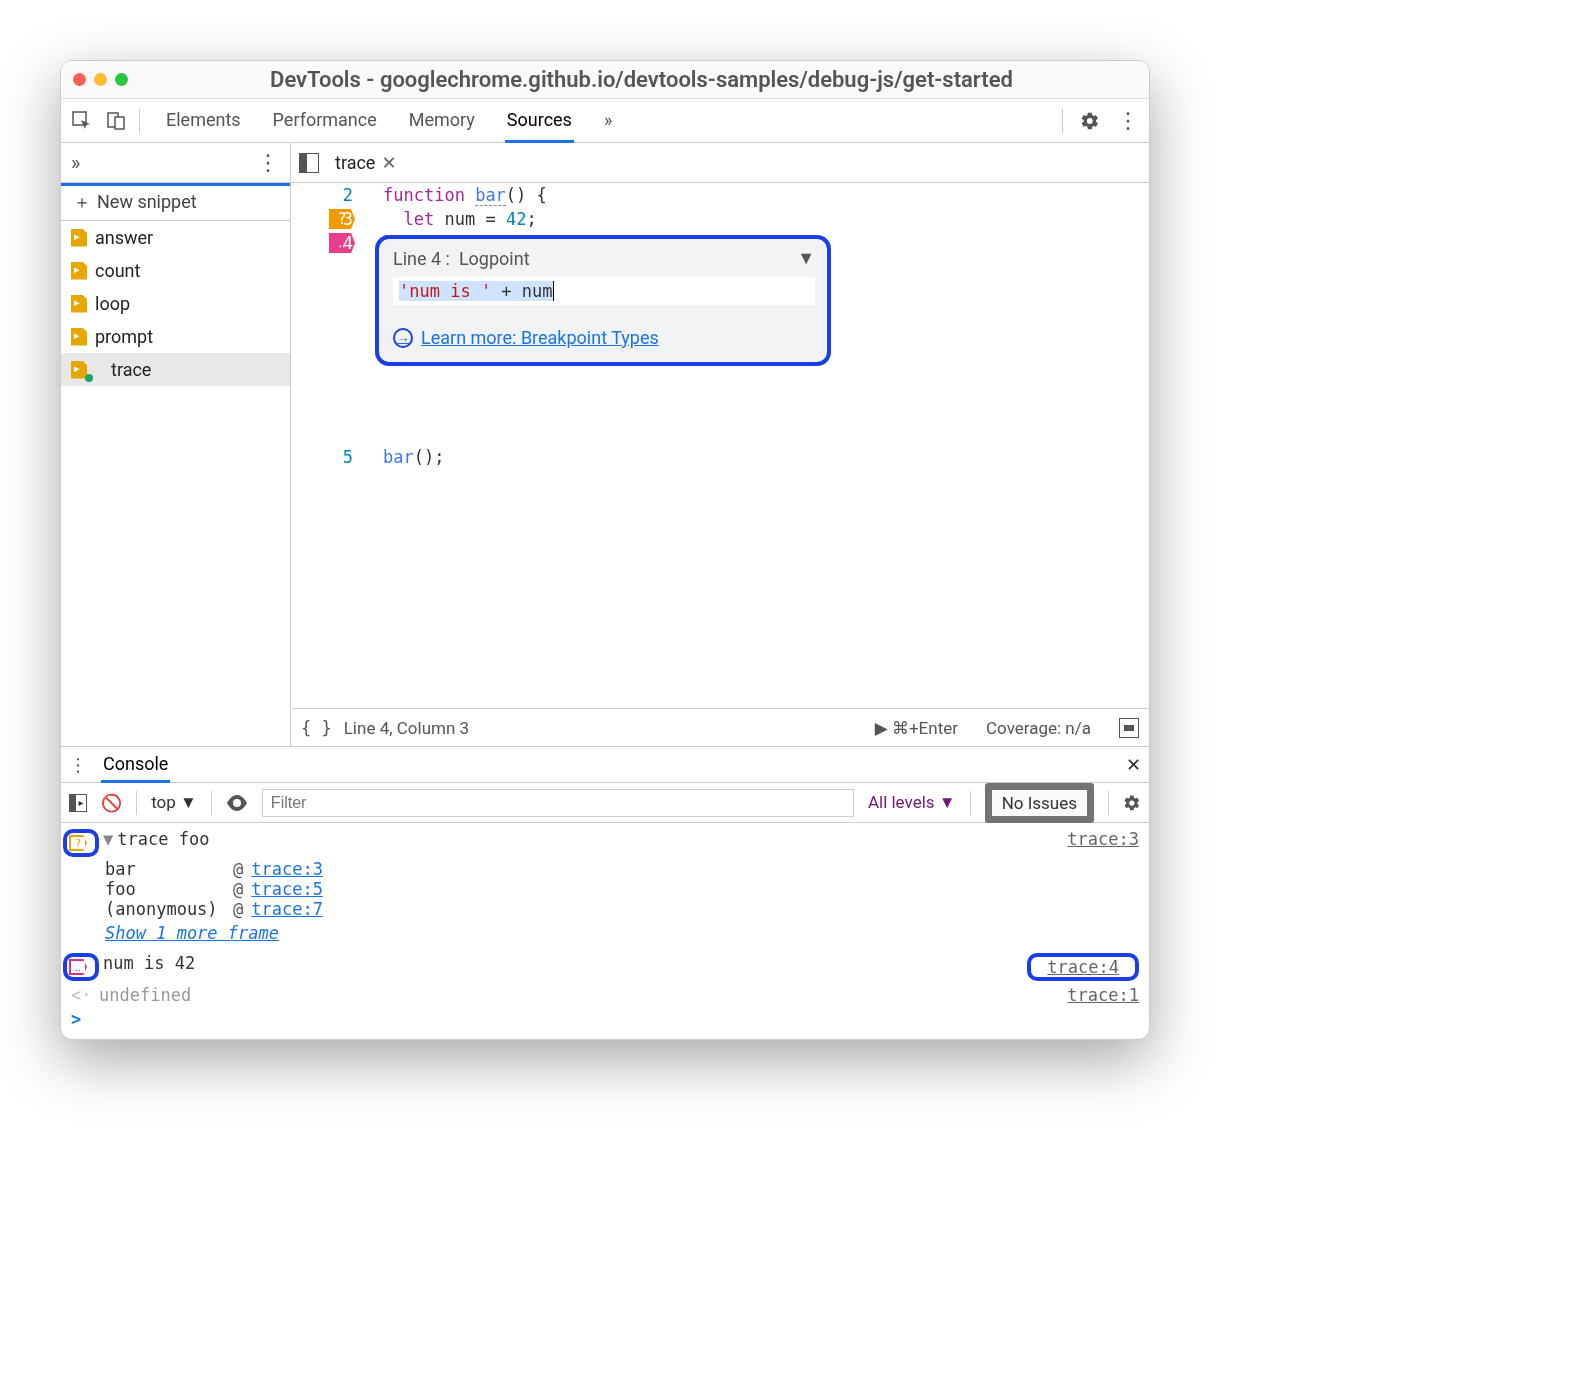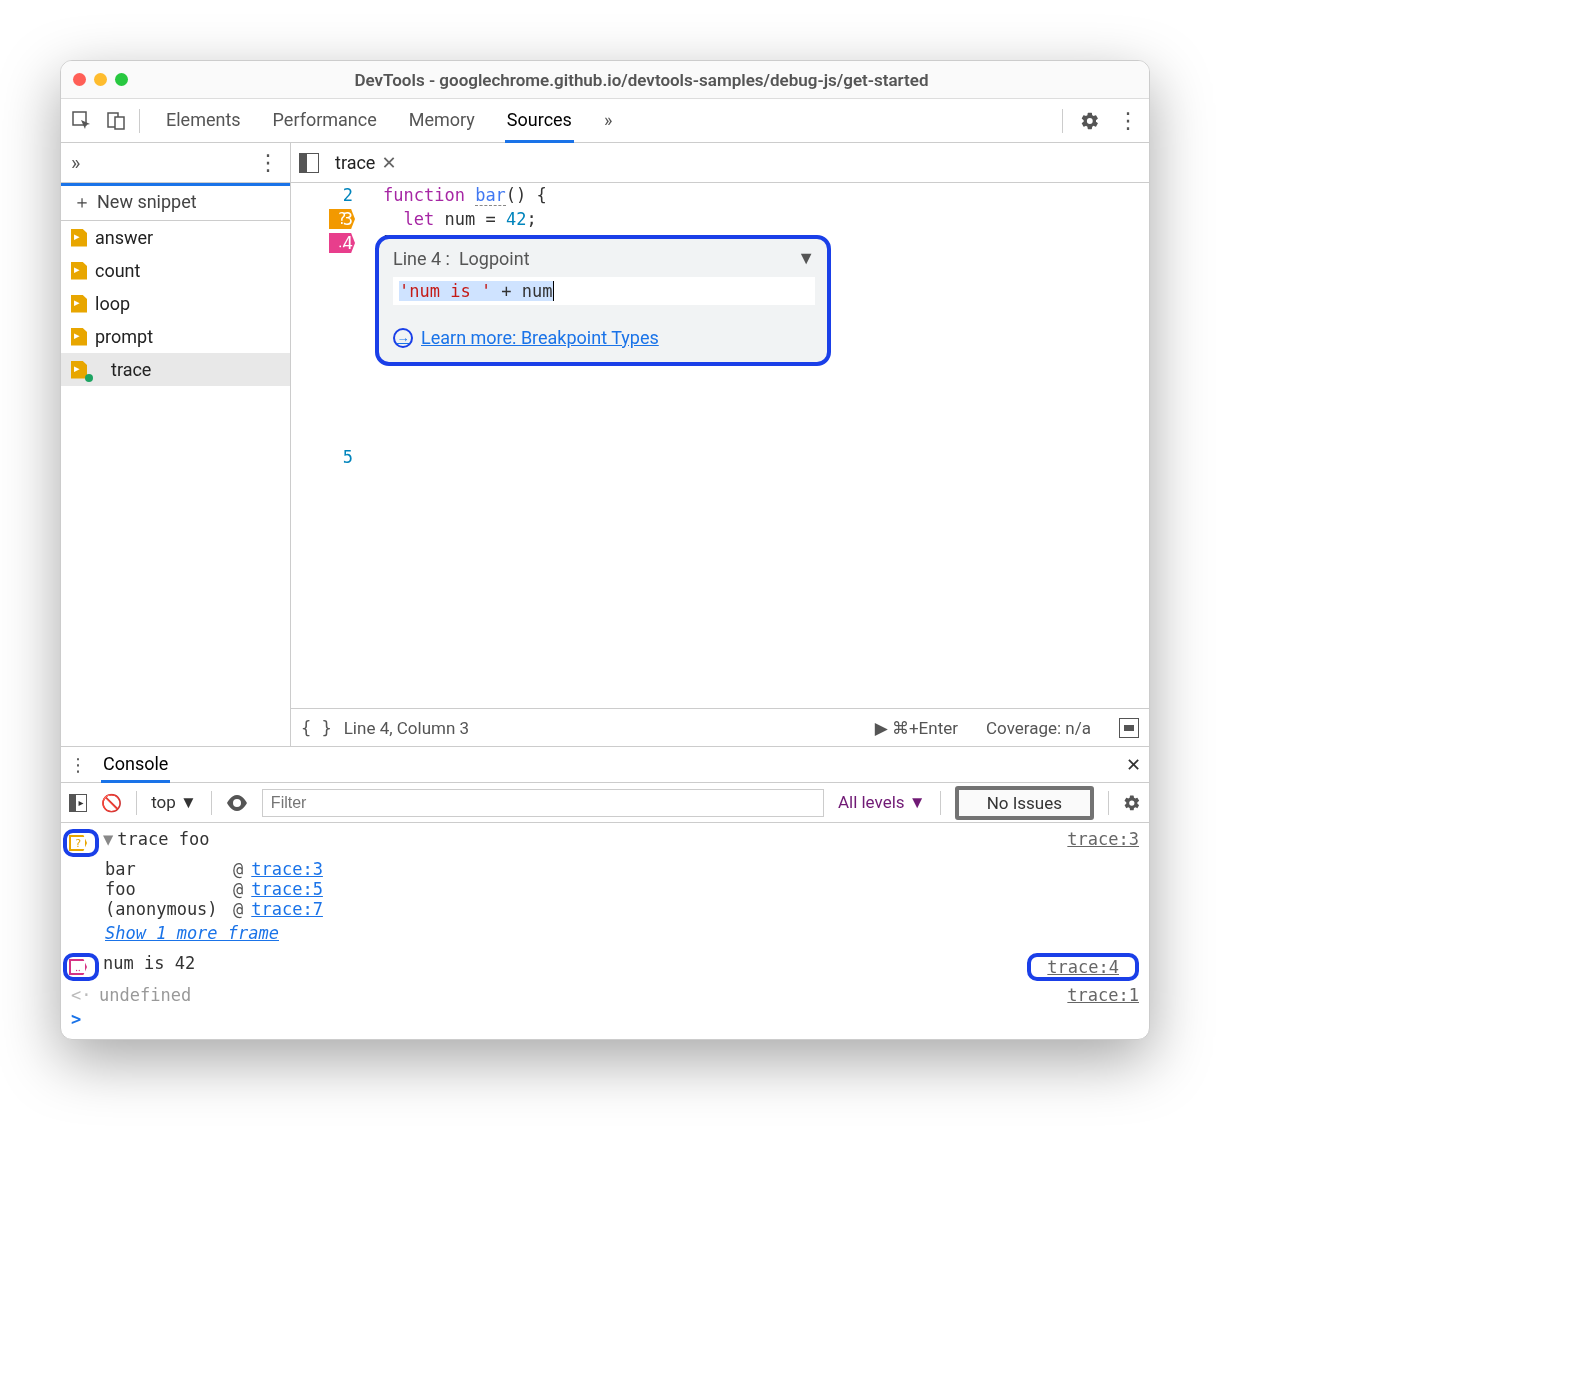--- a/index.html
+++ b/index.html
@@ -29,21 +29,21 @@
     background: #fafafa;
     border-bottom: 1px solid #ddd;
     display: flex;
     align-items: center;
     padding: 0 12px;
     gap: 8px;
   }
   .traffic { display: flex; gap: 8px; margin-right: 10px;}
   .tl { width: 13px; height: 13px; border-radius: 50%; }
   .tl.red { background:#ff5f57;} .tl.yellow{background:#febc2e;} .tl.green{background:#28c840;}
-  .title-text { flex:1; text-align:center; font-weight:600; font-size:17px; color:#555;}
+  .title-text { flex:1; text-align:center; font-weight:600; font-size:22px; color:#555;}
   
   .tabs-row {
     height: 44px;
     border-bottom: 1px solid #ccc;
     display: flex;
     align-items: center;
     padding: 0 10px;
     gap: 6px;
   }
   .tabs-left { display:flex; align-items:center; gap:12px;}
@@ -110,21 +110,21 @@
   .sqbox{width:20px;height:20px;border:1px solid #555;display:flex;align-items:center;justify-content:center;}
   
   .console { display:flex; flex-direction:column;}
   .console-tabs{ height:36px; border-bottom:1px solid #ccc; display:flex; align-items:center; padding:0 8px; gap:14px;}
   .ctab{ font-size:18px; padding:6px 2px; color:#000; border-bottom:3px solid #1a73e8;}
   .console-toolbar{ height:40px; border-bottom:1px solid #ccc; display:flex; align-items:center; padding:0 8px; gap:14px; font-size:17px;}
   .ctx{ color:#333; border:none; background:none;}
   .eye{ color:#555;}
   .filter-input{ flex:1; border:1px solid #ccc; height:28px; padding:0 8px; font-size:16px;}
   .levels{ color:#701a75;}
-  .no-issues{ border:4px solid #737373; padding:3px 28px; border-radius:3px; background:#fafafa;}
+  .no-issues{ border:7px solid #737373; padding:3px 10px; border-radius:3px; background:#fafafa;}
   .console-body{ font-family:Menlo,monospace; font-size:17px; padding:4px 10px 8px 10px;}
   .crow{ display:flex; align-items:flex-start; padding:2px 0;}
   .crow .badge{ width:22px;height:20px; margin-right:6px; display:flex;align-items:center;justify-content:center;}
   .box-ring{ border:4px solid #1a3fe8; border-radius:10px; padding:2px; margin-left:-8px; margin-right:4px;}
   .badge.orange{ color:#e8a600;}
   .badge.pink{ color:#d63384;}
   .crow .msg{ flex:1;}
   .crow .src{ color:#666; text-decoration:underline; margin-left:auto;}
   .stack{ margin-left:34px;}
   .stack-row{ display:flex; gap:8px;}
@@ -236,20 +236,21 @@
           <div class="gline"><span class="bp-orange">?</span><span class="num" style="color:#fff;position:relative;z-index:1;">3</span></div>
           <div class="gline"><span class="bp-pink">‥</span><span class="num" style="color:#fff;position:relative;z-index:1;">4</span></div>
           <div class="gline" style="height:190px;"></div>
           <div class="gline"><span class="num">5</span></div>
         </div>
         <div class="code">
           <div><span class="kw">function</span> <span class="call bar-name">bar</span><span>() {</span></div>
           <div>&nbsp;&nbsp;<span class="let">let</span> <span class="var">num</span><span> = </span><span class="num">42</span><span>;</span></div>
           <div><span>}</span></div>
           <div style="height:190px;"></div>
+          <div><span class="call">bar</span><span>();</span></div>
         </div>
 
         <div class="logpoint">
           <div class="lp-head">
             <span>Line 4 :</span>&nbsp;&nbsp;
             <span>Logpoint</span>
             <span class="drop">▼</span>
           </div>
           <div class="lp-input">
             <span class="sel" style="color:#c41a16;">'num is '</span><span class="sel"> + </span><span class="sel cursor">num</span>

